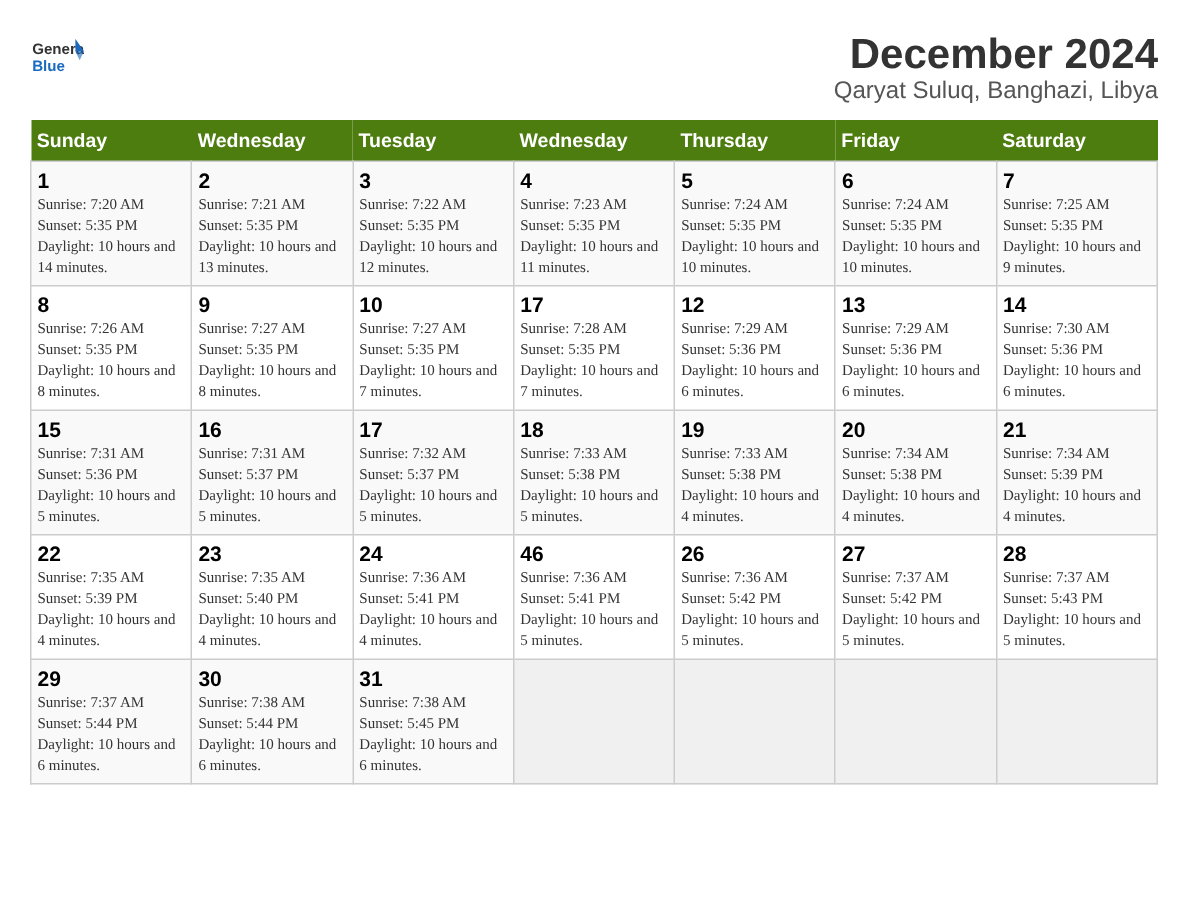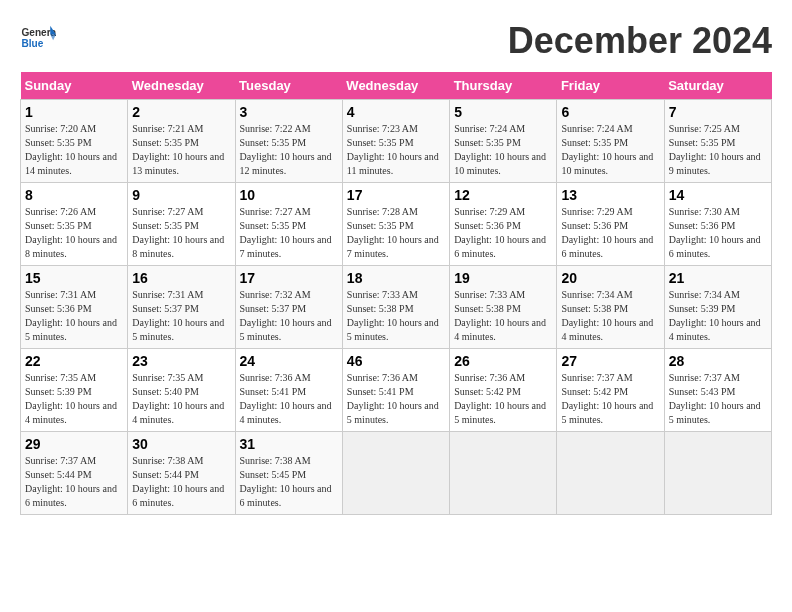--- a/index.html
+++ b/index.html
@@ -22,35 +22,35 @@
       gap: 4px;
     }
     .logo-icon {
       width: 36px;
       height: 36px;
     }
     .title-section {
       text-align: right;
     }
     .month-title {
-      font-size: 36px;
+      font-size: 28px;
       font-weight: bold;
       color: #333;
     }
     .location-title {
       font-size: 16px;
       color: #555;
     }
     table {
       width: 100%;
       border-collapse: collapse;
       font-size: 11px;
     }
     thead tr th {
-      background-color: #ec4899;
+      background-color: #4d7c0f;
       color: white;
       padding: 6px 4px;
       text-align: left;
       font-size: 13px;
       font-weight: bold;
     }
     tbody tr td {
       border: 1px solid #ccc;
       vertical-align: top;
       padding: 4px;
@@ -84,20 +84,21 @@
   <div class="logo">
     <svg class="logo-icon" viewBox="0 0 50 50">
       <text x="2" y="22" font-size="14" font-weight="bold" fill="#333">General</text>
       <text x="2" y="38" font-size="14" font-weight="bold" fill="#1a6bbf">Blue</text>
       <polygon points="42,8 50,20 42,20" fill="#1a6bbf"></polygon>
       <polygon points="42,20 50,20 46,28" fill="#1a6bbf" opacity="0.6"></polygon>
     </svg>
   </div>
   <div class="title-section">
     <div class="month-title">December 2024</div>
+    <div class="location-title">Qaryat Suluq, Banghazi, Libya</div>
   </div>
 </div>
 
 <table>
   <thead>
     <tr>
       <th>Sunday</th>
       <th>Wednesday</th>
       <th>Tuesday</th>
       <th>Wednesday</th>

